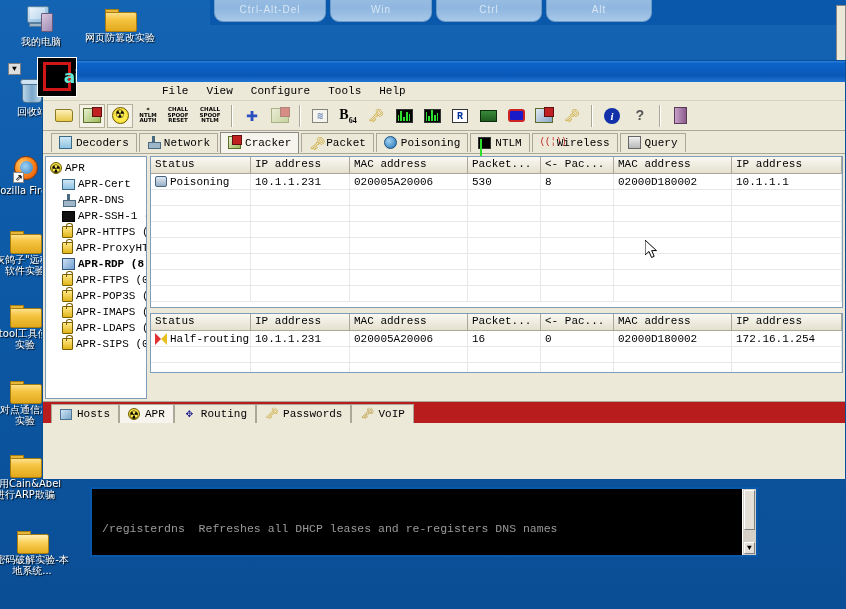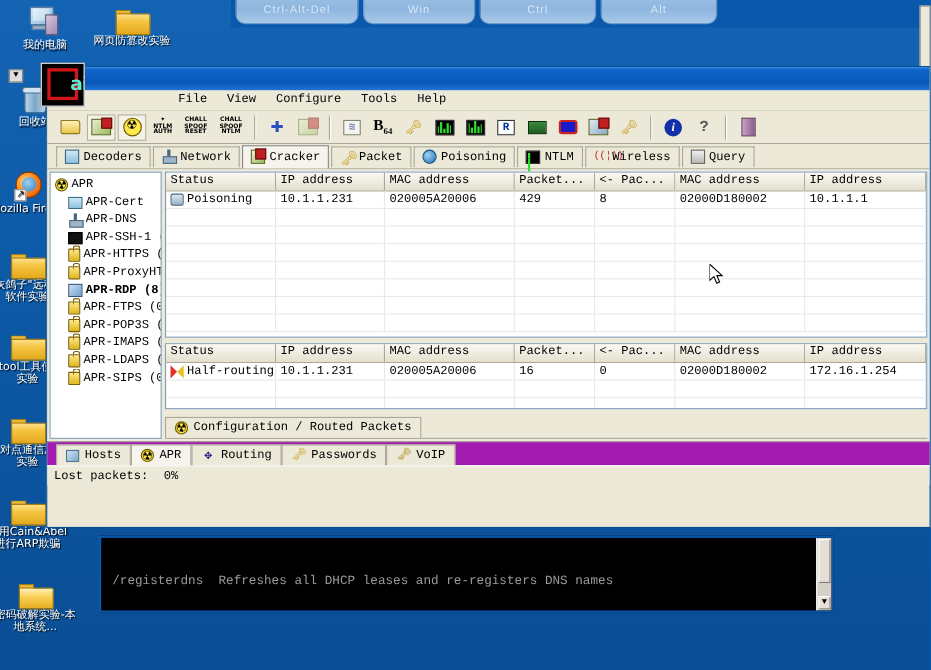--- a/index.html
+++ b/index.html
@@ -252,21 +252,21 @@
   .ico-poison { width:12px; height:11px; background:linear-gradient(180deg,#dfe8f2,#9ab0c6); border:1px solid #46647f; border-radius:2px; }
   .ico-half { width:0;height:0; border:6px solid transparent; border-left-color:#e03030; border-right-color:#e8c020; position:relative; top:0; }
 
   .bottabs { height:22px; display:flex; align-items:flex-end; margin-top:5px; border-bottom:1px solid #aca899;}
   .btab { height:19px; display:flex; align-items:center; gap:5px; padding:0 8px;
           background:#ece9d8; border:1px solid #aca899; border-bottom:none;
           font-family:"Liberation Mono", monospace; font-size:11px; }
 
   
   #cain-bottomtabs {
-    height:22px; background:#a21caf; display:flex; align-items:flex-end;
+    height:22px; background:#b91c1c; display:flex; align-items:flex-end;
     padding-left:8px; border-top:1px solid #aca899;
   }
   
   #cain-status {
     height:18px; background:#ece9d8; border-top:1px solid #fff;
     display:flex; align-items:center; padding-left:6px;
     font-family:"Liberation Mono", monospace; font-size:11px;
   }
 
   
@@ -574,21 +574,21 @@
           <div class="gh" style="width:118px">MAC address</div>
           <div class="gh" style="width:110px">IP address</div>
         </div>
         <div class="grid-row">
           <div class="gc" style="width:100px">
             <span class="st-ico ico-poison"></span>
             <span>Poisoning</span>
           </div>
           <div class="gc" style="width:99px">10.1.1.231</div>
           <div class="gc" style="width:118px">020005A20006</div>
-          <div class="gc" style="width:73px">429</div>
+          <div class="gc" style="width:73px">530</div>
           <div class="gc" style="width:73px">8</div>
           <div class="gc" style="width:118px">02000D180002</div>
           <div class="gc" style="width:110px">10.1.1.1</div>
         </div>
         <div class="grid-row empty">
             <div class="gc" style="width:100px">.</div>
             <div class="gc" style="width:99px">.</div>
             <div class="gc" style="width:118px">.</div>
             <div class="gc" style="width:73px">.</div>
             <div class="gc" style="width:73px">.</div>
@@ -686,26 +686,20 @@
             <div class="gc" style="width:100px">.</div>
             <div class="gc" style="width:99px">.</div>
             <div class="gc" style="width:118px">.</div>
             <div class="gc" style="width:73px">.</div>
             <div class="gc" style="width:73px">.</div>
             <div class="gc" style="width:118px">.</div>
             <div class="gc" style="width:110px">.</div>
           </div>
       </div>
 
-      <div class="bottabs">
-        <div class="btab">
-          <span class="tn-ico ico-rad" style="width:12px;height:12px"></span>
-          <span>Configuration / Routed Packets</span>
-        </div>
-      </div>
 
     </div>
   </div>
 
   <div id="cain-bottomtabs">
     <div class="btab">
       <span class="tn-ico" style="width:12px;height:11px;background:linear-gradient(135deg,#cfe6f7,#7ba7c9);border:1px solid #4d7492"></span>
       <span>Hosts</span>
     </div>
     <div class="btab" style="background:#f6f4ec">
@@ -719,24 +713,20 @@
     <div class="btab">
       <span class="tn-ico" style="color:#c9a227;font-size:11px;line-height:12px;text-align:center">🗝</span>
       <span>Passwords</span>
     </div>
     <div class="btab">
       <span class="tn-ico" style="color:#b08c20;font-size:11px;line-height:12px;text-align:center">🗝</span>
       <span>VoIP</span>
     </div>
   </div>
 
-  <div id="cain-status">
-    <span>Lost packets:</span>
-    <span style="margin-left:14px">0%</span>
-  </div>
 
 </div>
 
 <div id="console">
   <div id="console-inner">
     <div id="console-line0">/registerdns  Refreshes all DHCP leases and re-registers DNS names</div>
     
     
     
   </div>

